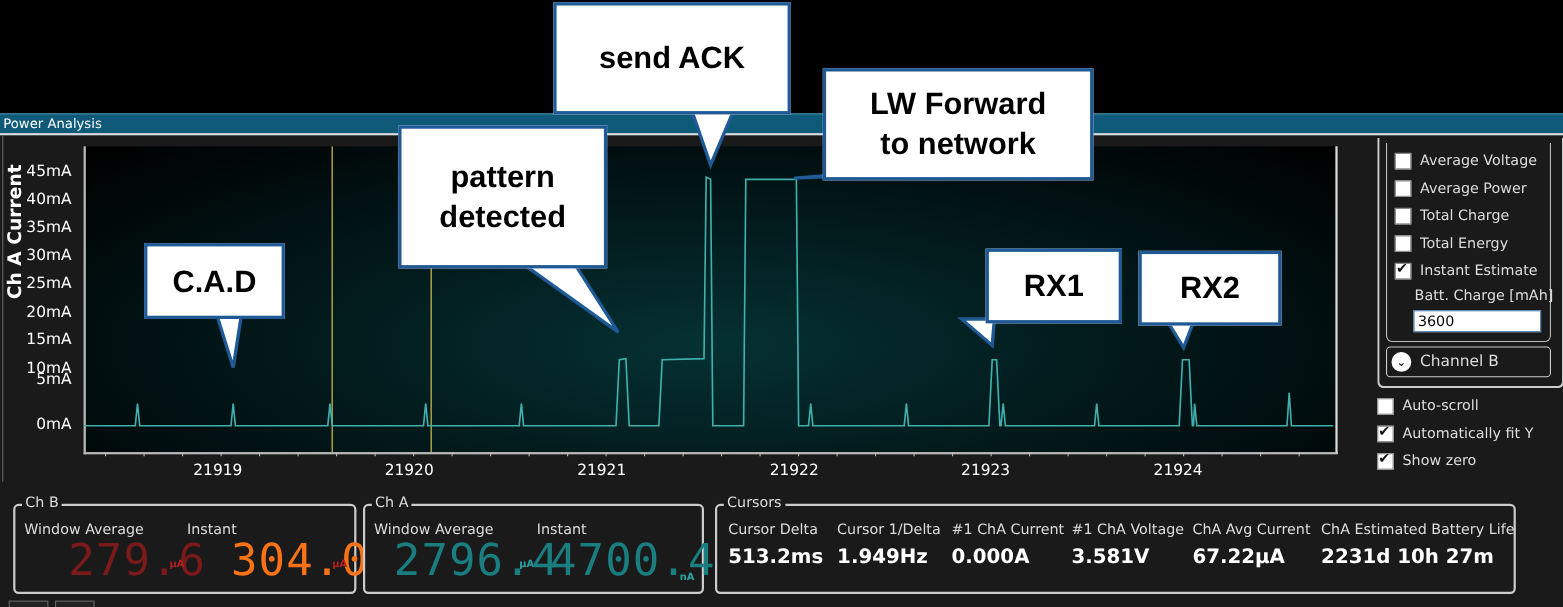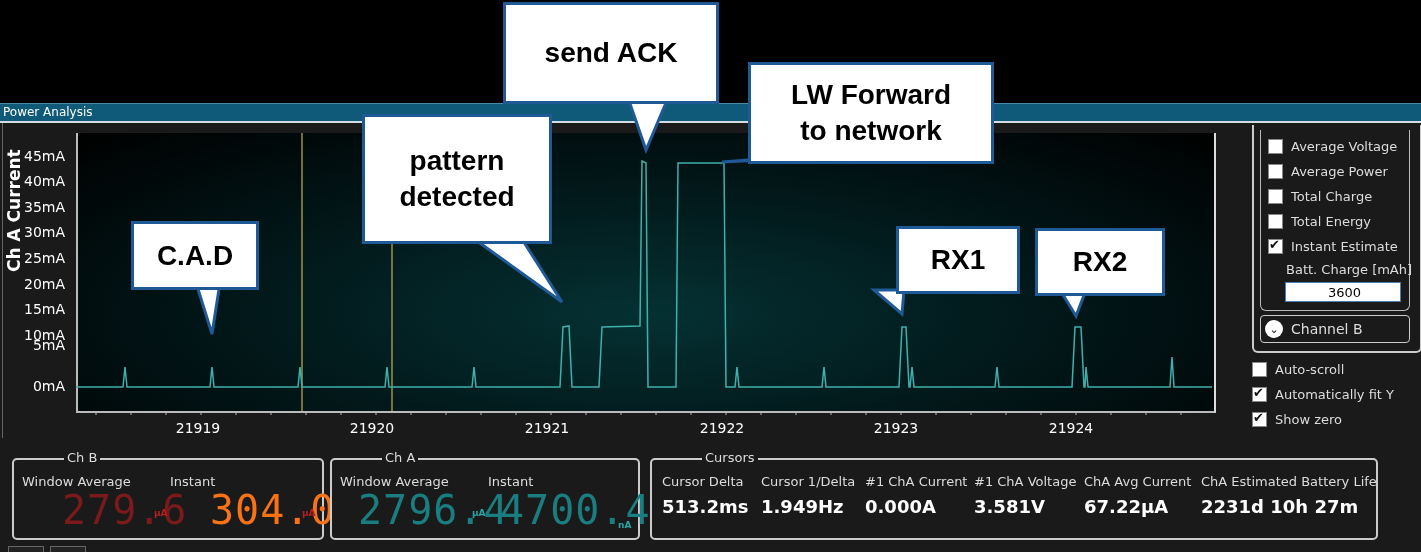--- a/index.html
+++ b/index.html
@@ -15,25 +15,25 @@
   .ytick{position:absolute;right:1356px;font-size:14px;color:#fff;text-align:right;}
   .xtick{position:absolute;top:420px;font-size:14px;color:#fff;transform:translateX(-50%);}
   svg.trace{position:absolute;left:76px;top:133px;}
   .callout{position:absolute;background:#fff;border:3px solid #1f5a96;font-family:"Liberation Sans",sans-serif;font-weight:bold;color:#000;font-size:28px;line-height:36px;text-align:center;display:flex;align-items:center;justify-content:center;z-index:5;}
   svg.tails{position:absolute;left:0;top:0;z-index:4;}
   .cb-row{position:absolute;display:flex;align-items:center;color:#ddd;font-size:13px;}
   .cb{width:13px;height:13px;background:#fff;border:1px solid #888;margin-right:8px;position:relative;}
   .cb.checked::after{content:"✔";position:absolute;left:0px;top:-3px;font-size:13px;color:#111;}
   .inner-box{position:absolute;left:1260px;top:130px;width:148px;height:180px;border:1px solid #bbb;border-top:none;border-radius:0 0 6px 6px;}
   .outer-box{position:absolute;left:1252px;top:125px;width:166px;height:226px;border:2px solid #ccc;border-top:none;border-radius:0 0 6px 6px;}
-  .battinput{position:absolute;left:1285px;top:282px;width:116px;height:20px;background:#fff;border:1px solid #4a7db0;font-size:13px;color:#000;padding-left:3px;line-height:20px;box-sizing:border-box;text-align:center;}
+  .battinput{position:absolute;left:1285px;top:282px;width:116px;height:20px;background:#fff;border:1px solid #4a7db0;font-size:13px;color:#000;padding-left:3px;line-height:20px;box-sizing:border-box;}
   .chB{position:absolute;left:1260px;top:315px;width:148px;height:26px;border:1px solid #ccc;border-radius:4px;color:#ddd;font-size:14px;display:flex;align-items:center;}
   .chB .circ{width:18px;height:18px;border-radius:50%;background:#fff;margin:0 8px 0 4px;color:#111;font-size:11px;display:flex;align-items:center;justify-content:center;}
   .group{position:absolute;border:2px solid #ccc;border-radius:5px;}
-  .group-title{position:absolute;top:-10px;left:6px;background:#1a1a1a;color:#ddd;font-size:13px;padding:0 3px;margin-left:44px;}
+  .group-title{position:absolute;top:-10px;left:6px;background:#1a1a1a;color:#ddd;font-size:13px;padding:0 3px;}
   .glabel{position:absolute;color:#ddd;font-size:13px;white-space:nowrap;}
   .seg{position:absolute;font-family:"DejaVu Sans Mono",monospace;font-size:40px;letter-spacing:1px;line-height:40px;}
   .unit{position:absolute;font-size:9px;font-weight:bold;line-height:10px;}
   .cval{position:absolute;color:#fff;font-weight:bold;font-size:18px;white-space:nowrap;}
 </style>
 </head>
 <body>
 
 <div class="titlebar">
   <span>Power Analysis</span>

